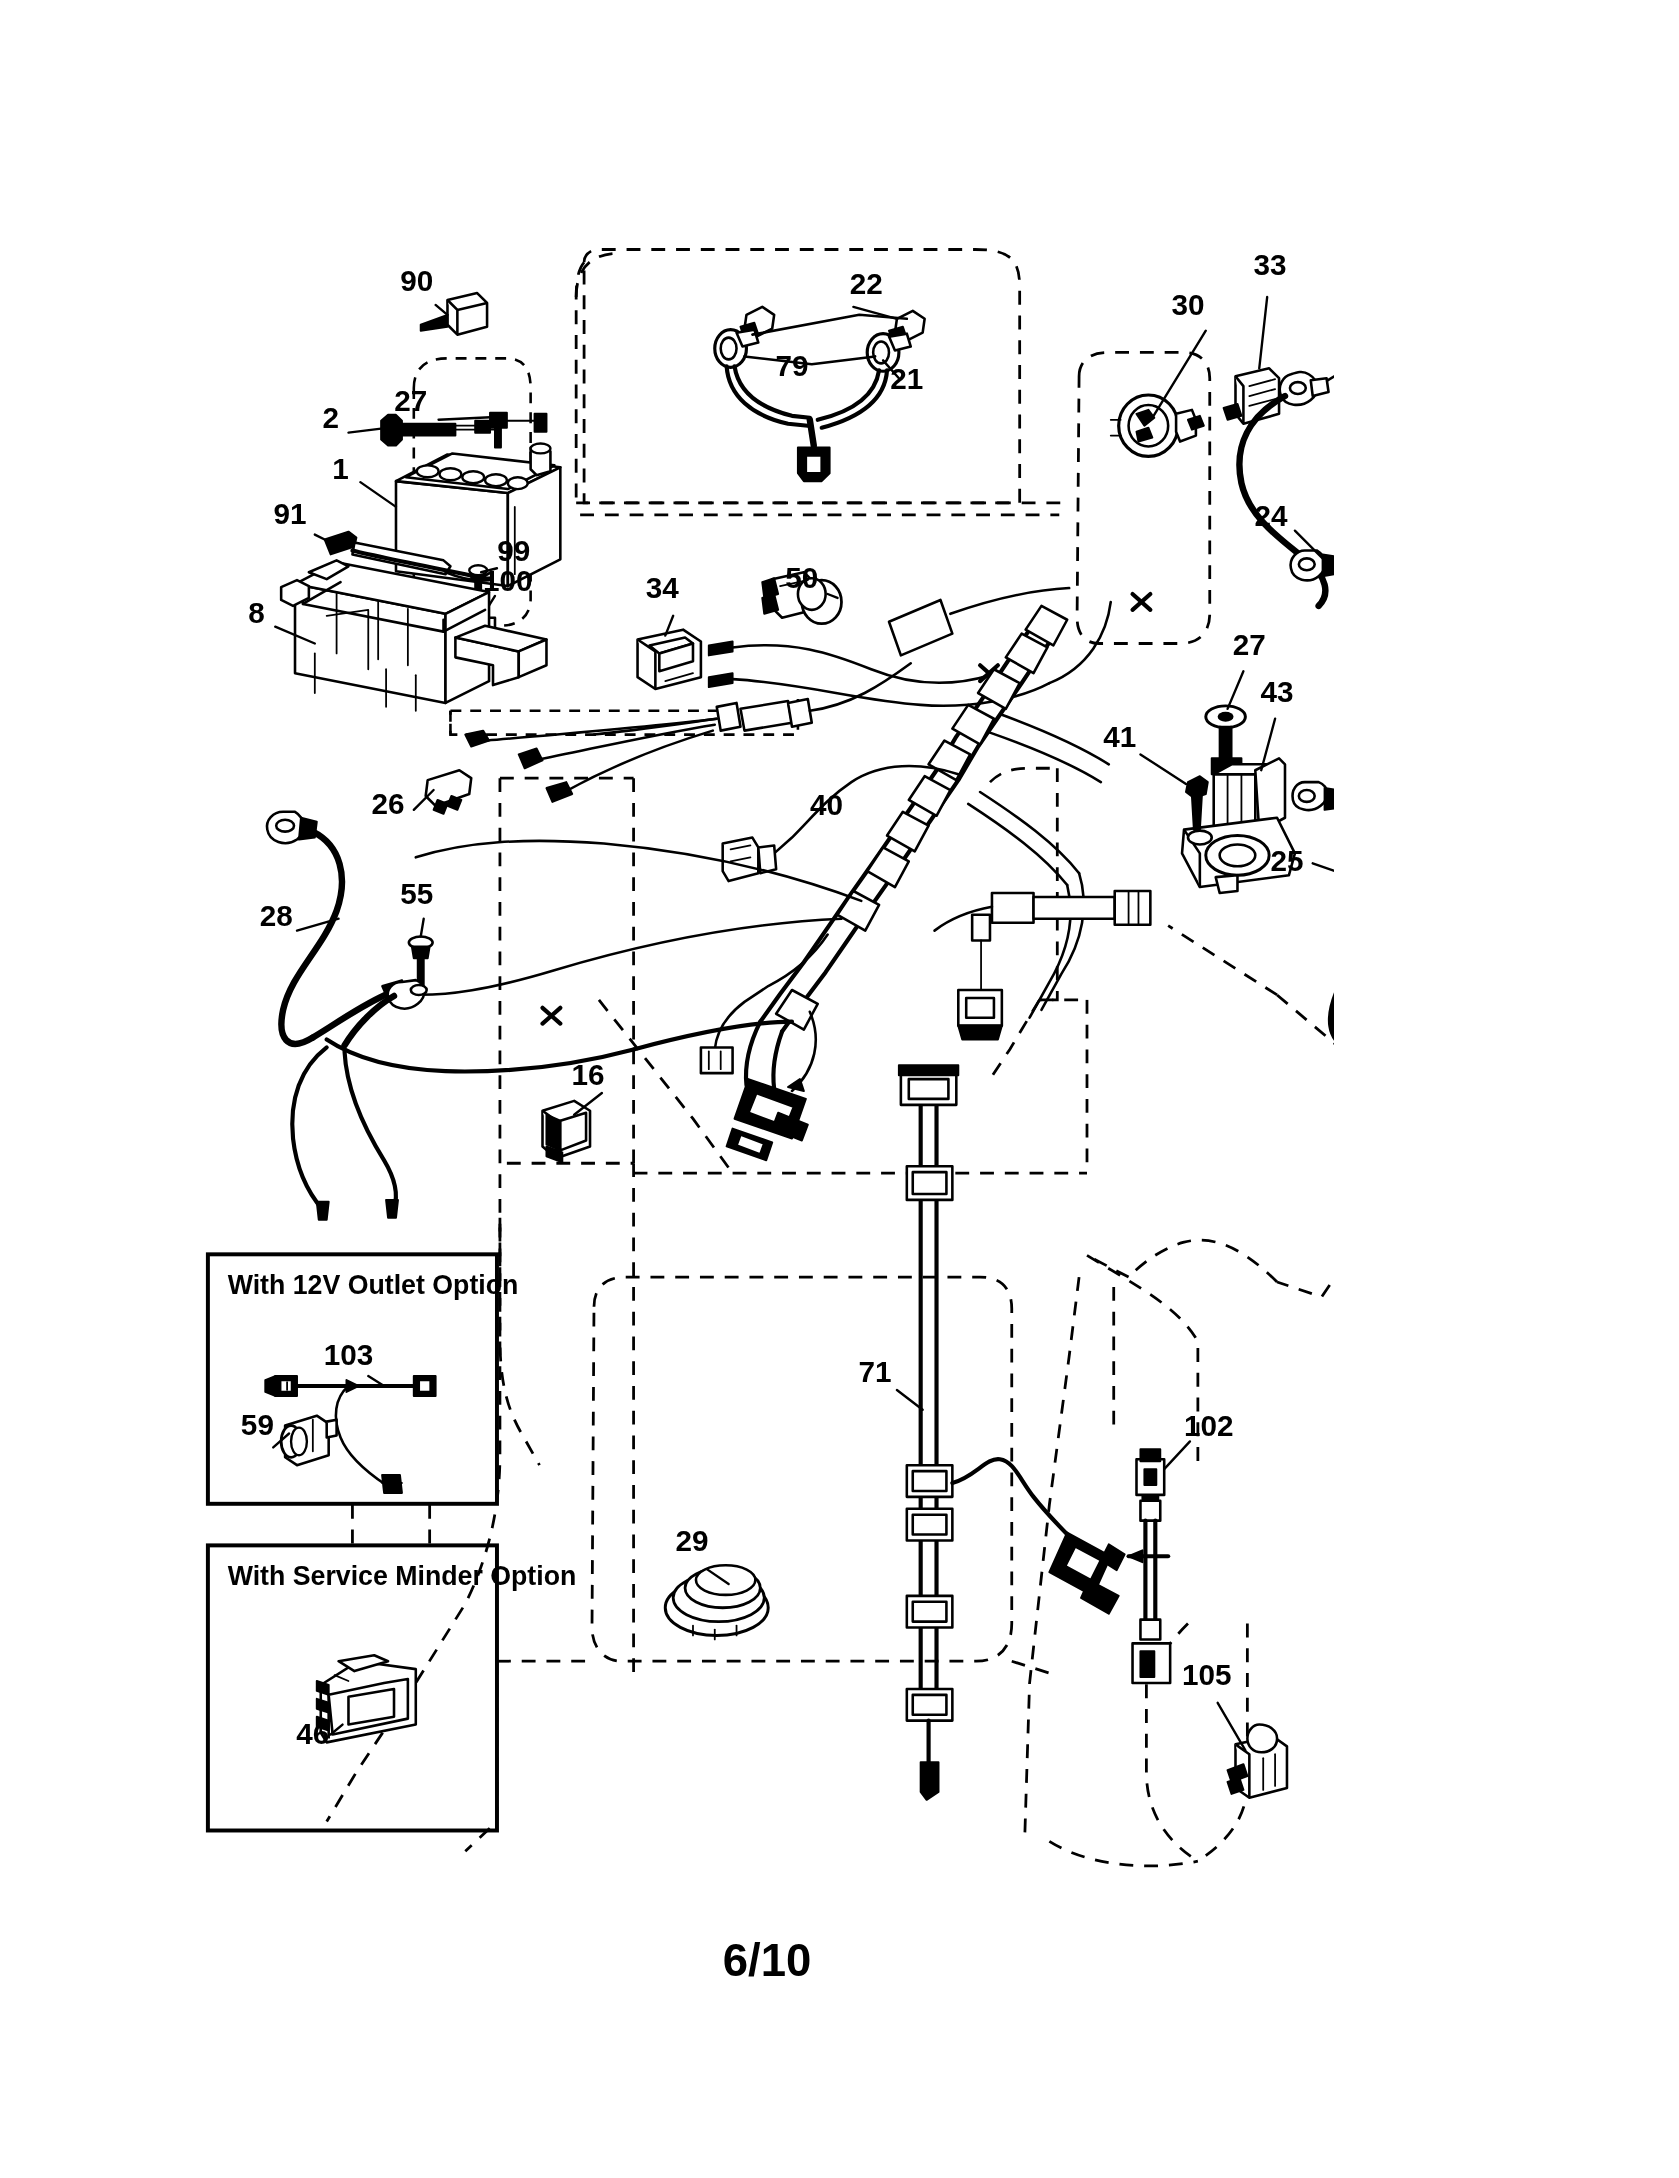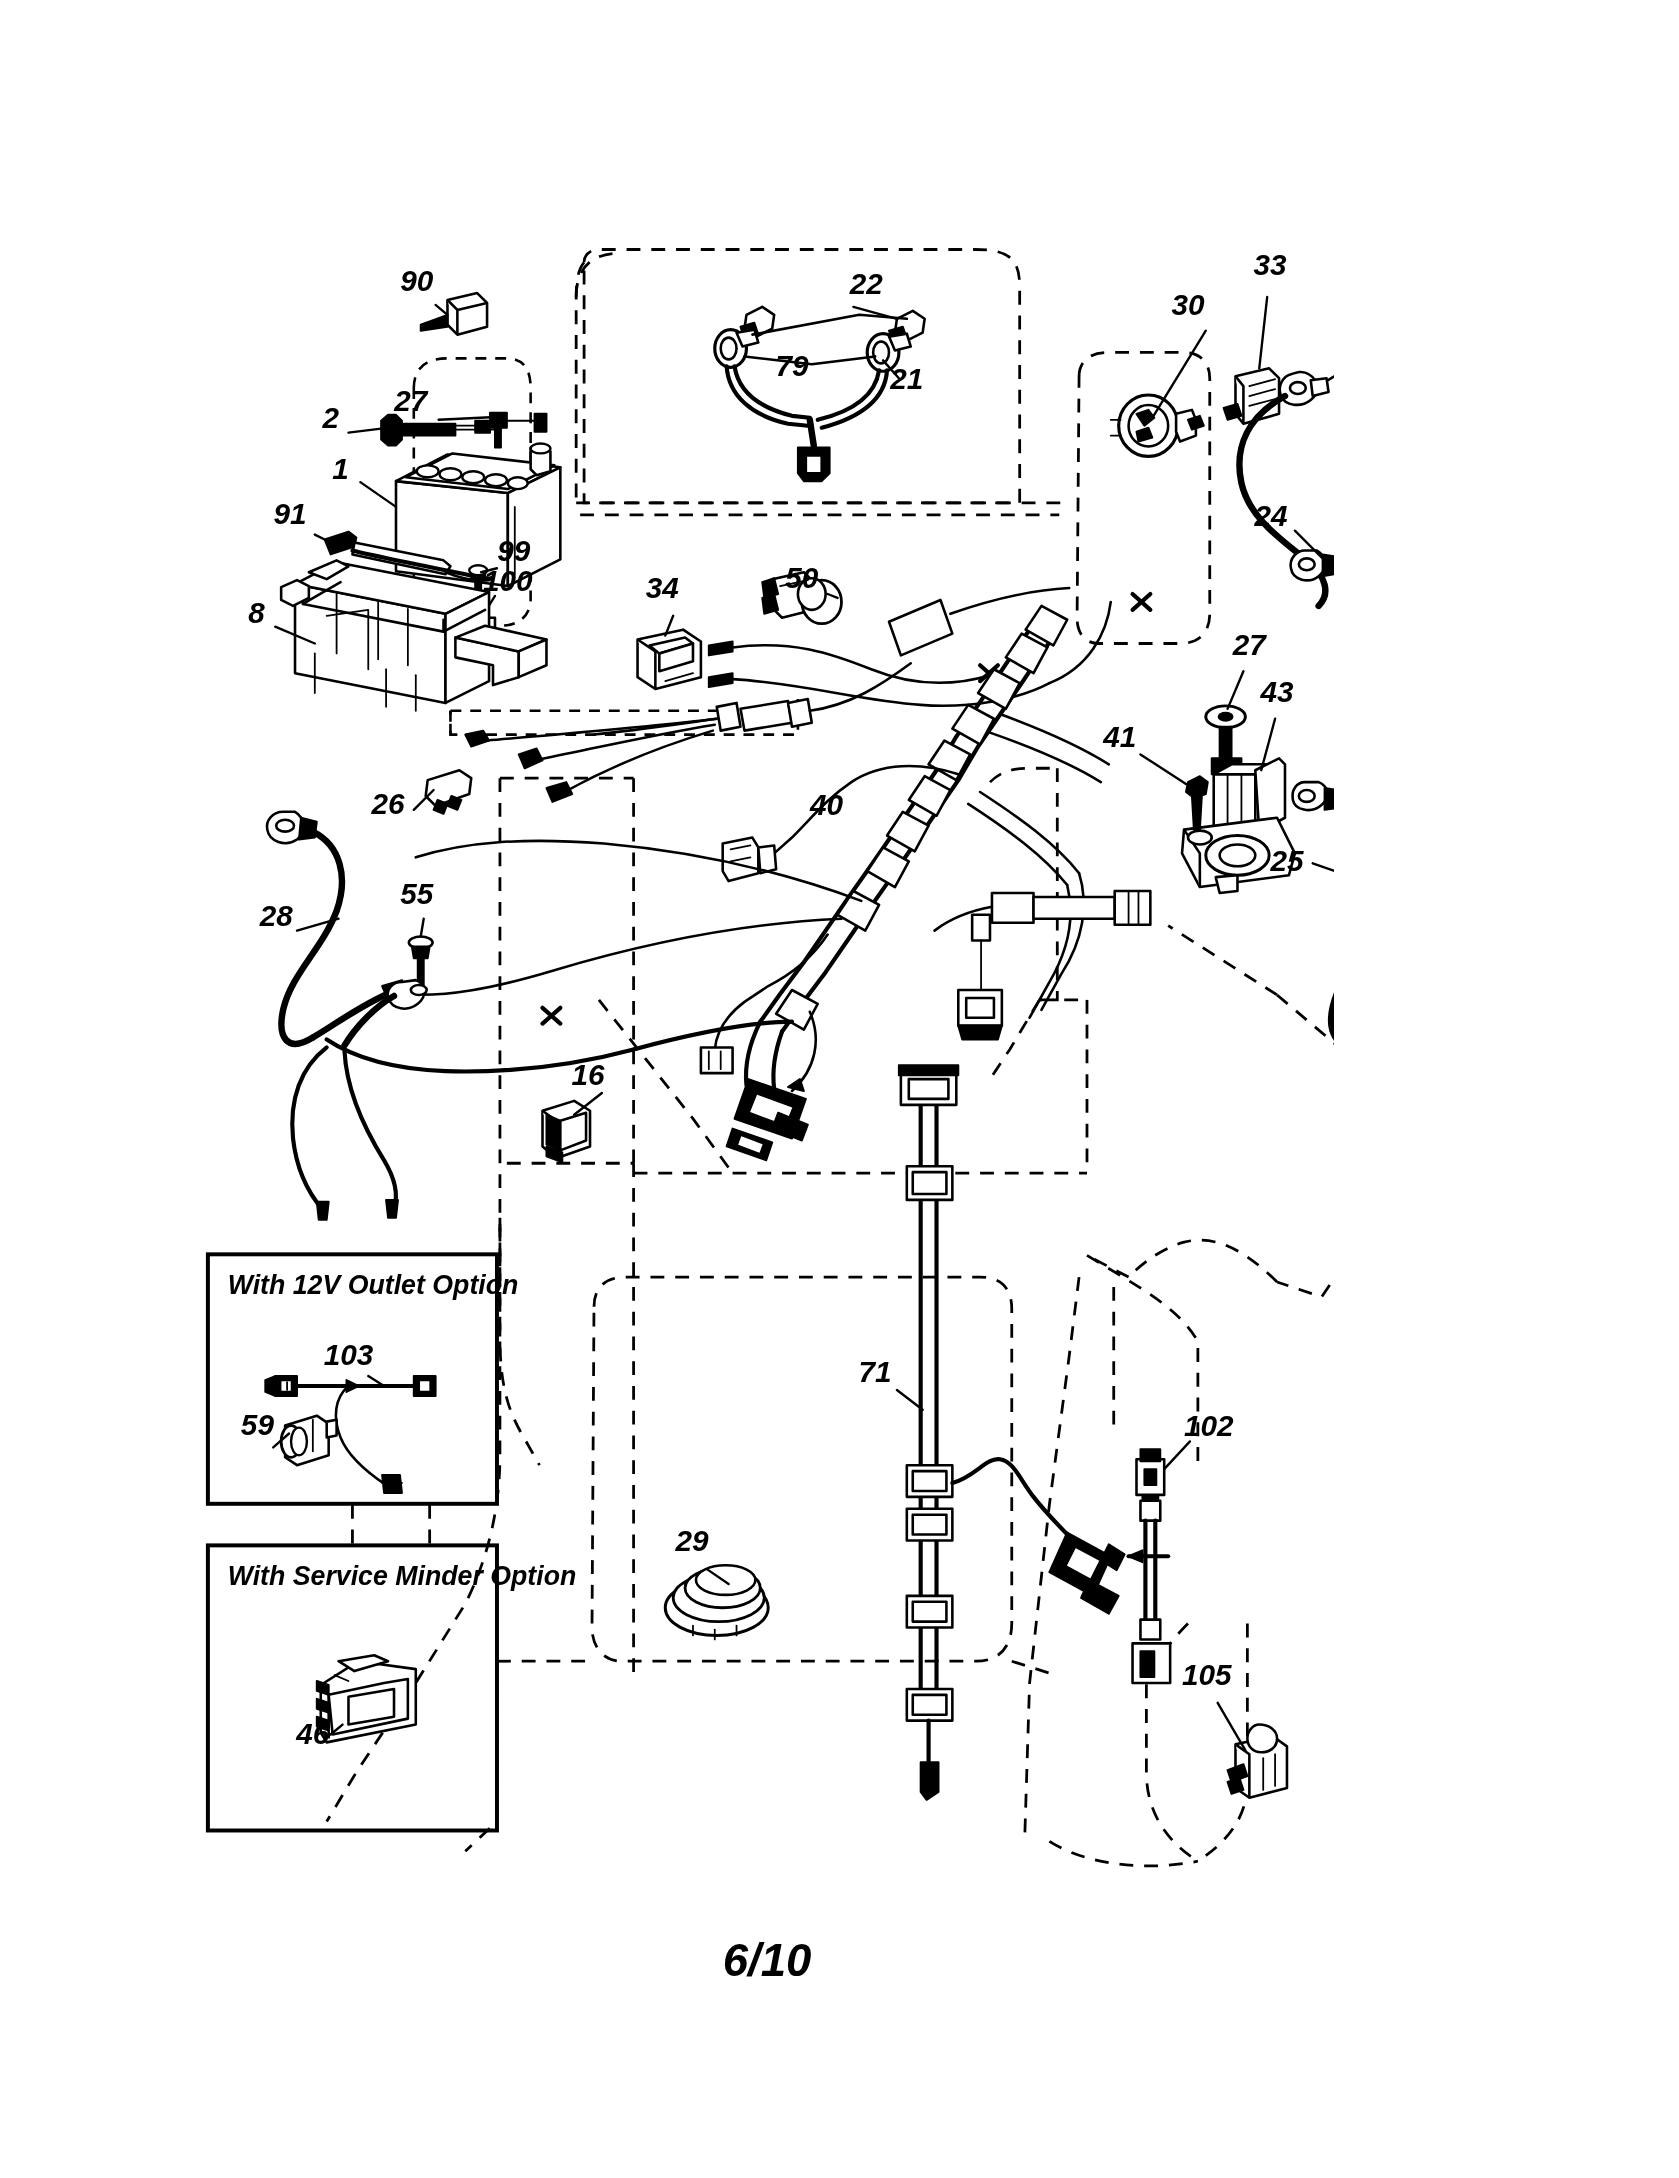--- a/index.html
+++ b/index.html
@@ -1,18 +1,18 @@
 <!DOCTYPE html>
 <html><head>
 <meta charset="utf-8">
 <title>Electrical Parts Diagram</title>
 <style>
   html,body{margin:0;padding:0;background:#ffffff;}
   body{font-family:"Liberation Sans",sans-serif;}
-  #page{position:relative;width:1334px;height:2178px;background:#fff;overflow:hidden;font-style:italic;}
+  #page{position:relative;width:1334px;height:2178px;background:#fff;overflow:hidden;}
   svg#canvas{position:absolute;left:0;top:0;width:1679px;height:2178px;}
   .cl{fill:none;stroke:#000;stroke-width:2.6;stroke-linecap:round;stroke-linejoin:round;}
   .cl-th{fill:none;stroke:#000;stroke-width:4.2;stroke-linecap:round;stroke-linejoin:round;}
   .cl-fat{fill:none;stroke:#000;stroke-width:6.5;stroke-linecap:round;stroke-linejoin:round;}
   .cl-thin{fill:none;stroke:#000;stroke-width:1.8;stroke-linecap:round;stroke-linejoin:round;}
   .dash{fill:none;stroke:#000;stroke-width:2.8;stroke-dasharray:14 11;stroke-linecap:butt;}
   .dash2{fill:none;stroke:#000;stroke-width:2.6;stroke-dasharray:11 9;stroke-linecap:butt;}
   .fillw{fill:#ffffff;stroke:#000;stroke-width:2.6;stroke-linejoin:round;}
   .fillb{fill:#000000;stroke:#000;stroke-width:2;stroke-linejoin:round;}
   .leader{fill:none;stroke:#000;stroke-width:2.4;stroke-linecap:round;}

